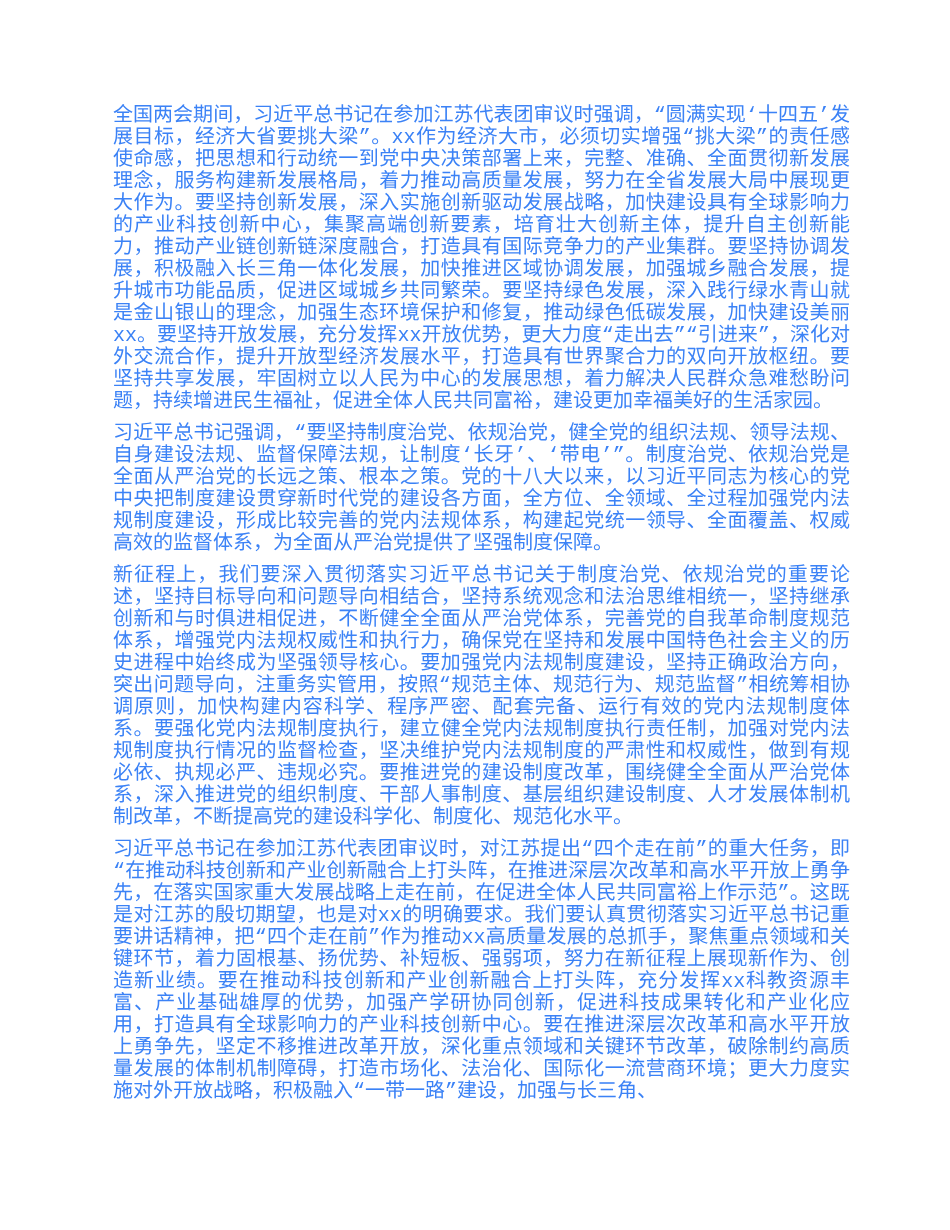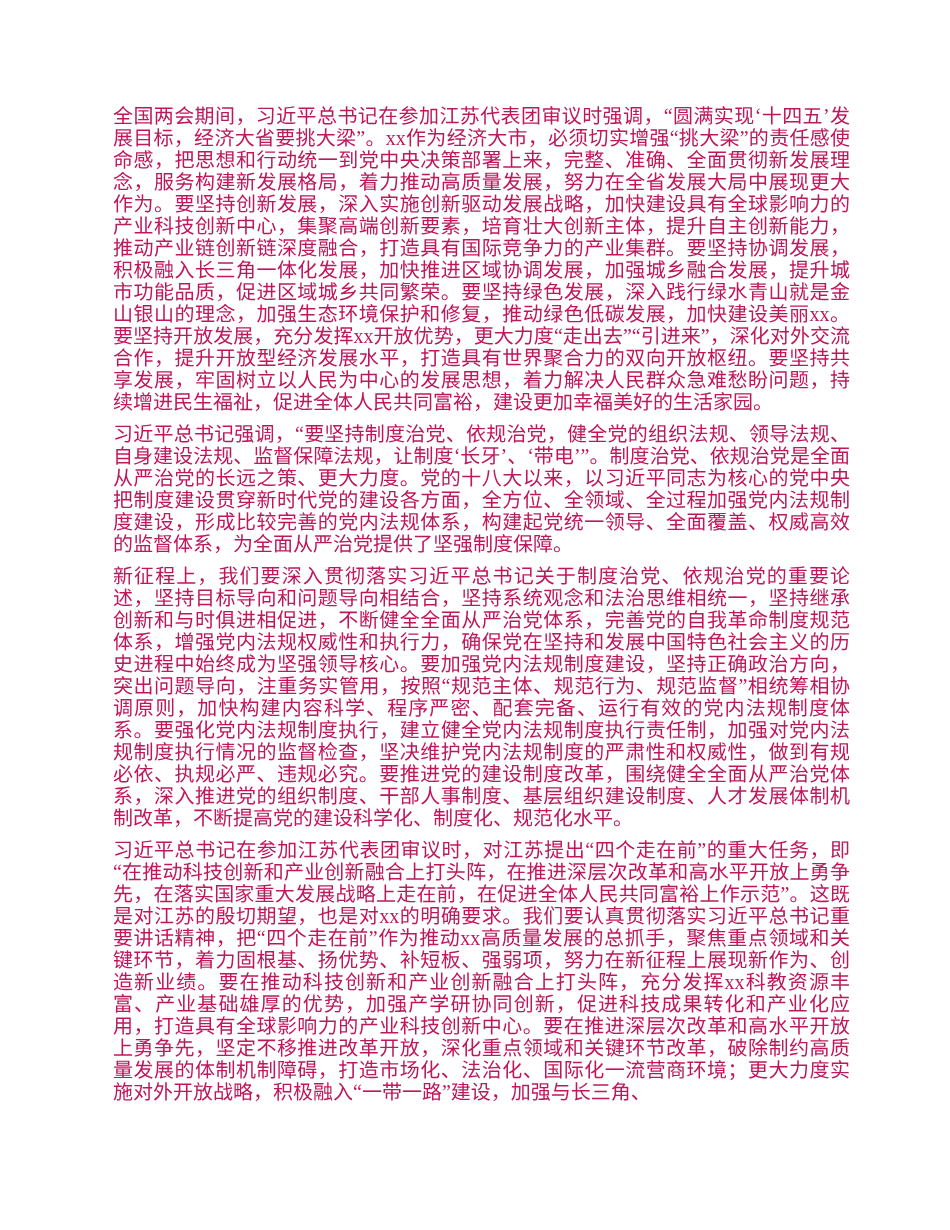--- a/index.html
+++ b/index.html
@@ -11,22 +11,22 @@
     height: 1230px;
     background: #ffffff;
     overflow: hidden;
     position: relative;
   }
   .doc {
     position: absolute;
     left: 113px;
     top: 105px;
     width: 737px;
-    color: #be185d;
-    font-family: Liberation Serif, serif;
+    color: #3b82f6;
+    font-family: Liberation Mono, monospace;
     font-size: 20px;
     line-height: 22px;
     text-align: justify;
     text-justify: inter-ideograph;
   }
   .doc p, .doc h2 {
     margin: 0 0 10px 0;
     padding: 0;
     font-size: 20px;
     font-weight: normal;
@@ -34,16 +34,16 @@
   }
   .doc > :last-child {
     margin-bottom: 18px;
   }
 </style>
 </head>
 <body>
 
 <article class="doc">
   <p>全国两会期间，习近平总书记在参加江苏代表团审议时强调，“圆满实现‘十四五’发展目标，经济大省要挑大梁”。xx作为经济大市，必须切实增强“挑大梁”的责任感使命感，把思想和行动统一到党中央决策部署上来，完整、准确、全面贯彻新发展理念，服务构建新发展格局，着力推动高质量发展，努力在全省发展大局中展现更大作为。要坚持创新发展，深入实施创新驱动发展战略，加快建设具有全球影响力的产业科技创新中心，集聚高端创新要素，培育壮大创新主体，提升自主创新能力，推动产业链创新链深度融合，打造具有国际竞争力的产业集群。要坚持协调发展，积极融入长三角一体化发展，加快推进区域协调发展，加强城乡融合发展，提升城市功能品质，促进区域城乡共同繁荣。要坚持绿色发展，深入践行绿水青山就是金山银山的理念，加强生态环境保护和修复，推动绿色低碳发展，加快建设美丽xx。要坚持开放发展，充分发挥xx开放优势，更大力度“走出去”“引进来”，深化对外交流合作，提升开放型经济发展水平，打造具有世界聚合力的双向开放枢纽。要坚持共享发展，牢固树立以人民为中心的发展思想，着力解决人民群众急难愁盼问题，持续增进民生福祉，促进全体人民共同富裕，建设更加幸福美好的生活家园。</p>
-  <p>习近平总书记强调，“要坚持制度治党、依规治党，健全党的组织法规、领导法规、自身建设法规、监督保障法规，让制度‘长牙’、‘带电’”。制度治党、依规治党是全面从严治党的长远之策、更大力度。党的十八大以来，以习近平同志为核心的党中央把制度建设贯穿新时代党的建设各方面，全方位、全领域、全过程加强党内法规制度建设，形成比较完善的党内法规体系，构建起党统一领导、全面覆盖、权威高效的监督体系，为全面从严治党提供了坚强制度保障。</p>
+  <p>习近平总书记强调，“要坚持制度治党、依规治党，健全党的组织法规、领导法规、自身建设法规、监督保障法规，让制度‘长牙’、‘带电’”。制度治党、依规治党是全面从严治党的长远之策、根本之策。党的十八大以来，以习近平同志为核心的党中央把制度建设贯穿新时代党的建设各方面，全方位、全领域、全过程加强党内法规制度建设，形成比较完善的党内法规体系，构建起党统一领导、全面覆盖、权威高效的监督体系，为全面从严治党提供了坚强制度保障。</p>
   <p>新征程上，我们要深入贯彻落实习近平总书记关于制度治党、依规治党的重要论述，坚持目标导向和问题导向相结合，坚持系统观念和法治思维相统一，坚持继承创新和与时俱进相促进，不断健全全面从严治党体系，完善党的自我革命制度规范体系，增强党内法规权威性和执行力，确保党在坚持和发展中国特色社会主义的历史进程中始终成为坚强领导核心。要加强党内法规制度建设，坚持正确政治方向，突出问题导向，注重务实管用，按照“规范主体、规范行为、规范监督”相统筹相协调原则，加快构建内容科学、程序严密、配套完备、运行有效的党内法规制度体系。要强化党内法规制度执行，建立健全党内法规制度执行责任制，加强对党内法规制度执行情况的监督检查，坚决维护党内法规制度的严肃性和权威性，做到有规必依、执规必严、违规必究。要推进党的建设制度改革，围绕健全全面从严治党体系，深入推进党的组织制度、干部人事制度、基层组织建设制度、人才发展体制机制改革，不断提高党的建设科学化、制度化、规范化水平。</p>
   <p>习近平总书记在参加江苏代表团审议时，对江苏提出“四个走在前”的重大任务，即“在推动科技创新和产业创新融合上打头阵，在推进深层次改革和高水平开放上勇争先，在落实国家重大发展战略上走在前，在促进全体人民共同富裕上作示范”。这既是对江苏的殷切期望，也是对xx的明确要求。我们要认真贯彻落实习近平总书记重要讲话精神，把“四个走在前”作为推动xx高质量发展的总抓手，聚焦重点领域和关键环节，着力固根基、扬优势、补短板、强弱项，努力在新征程上展现新作为、创造新业绩。要在推动科技创新和产业创新融合上打头阵，充分发挥xx科教资源丰富、产业基础雄厚的优势，加强产学研协同创新，促进科技成果转化和产业化应用，打造具有全球影响力的产业科技创新中心。要在推进深层次改革和高水平开放上勇争先，坚定不移推进改革开放，深化重点领域和关键环节改革，破除制约高质量发展的体制机制障碍，打造市场化、法治化、国际化一流营商环境；更大力度实施对外开放战略，积极融入“一带一路”建设，加强与长三角、</p>
 </article>
 
 </body></html>

